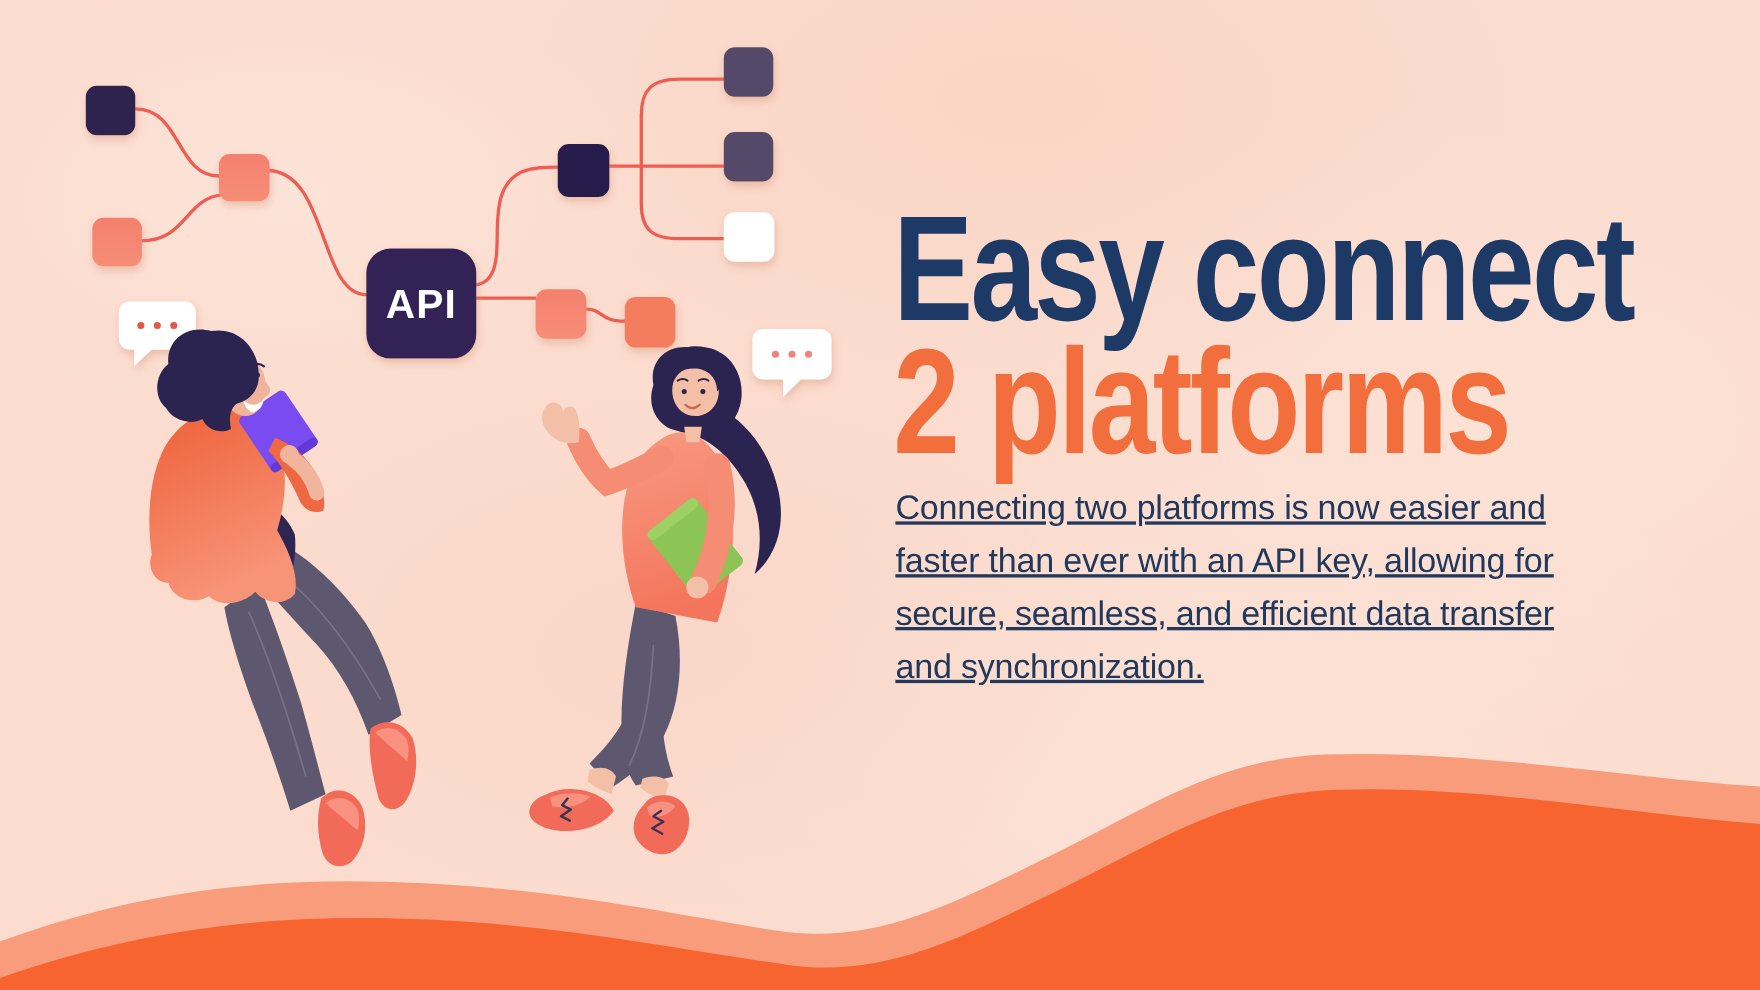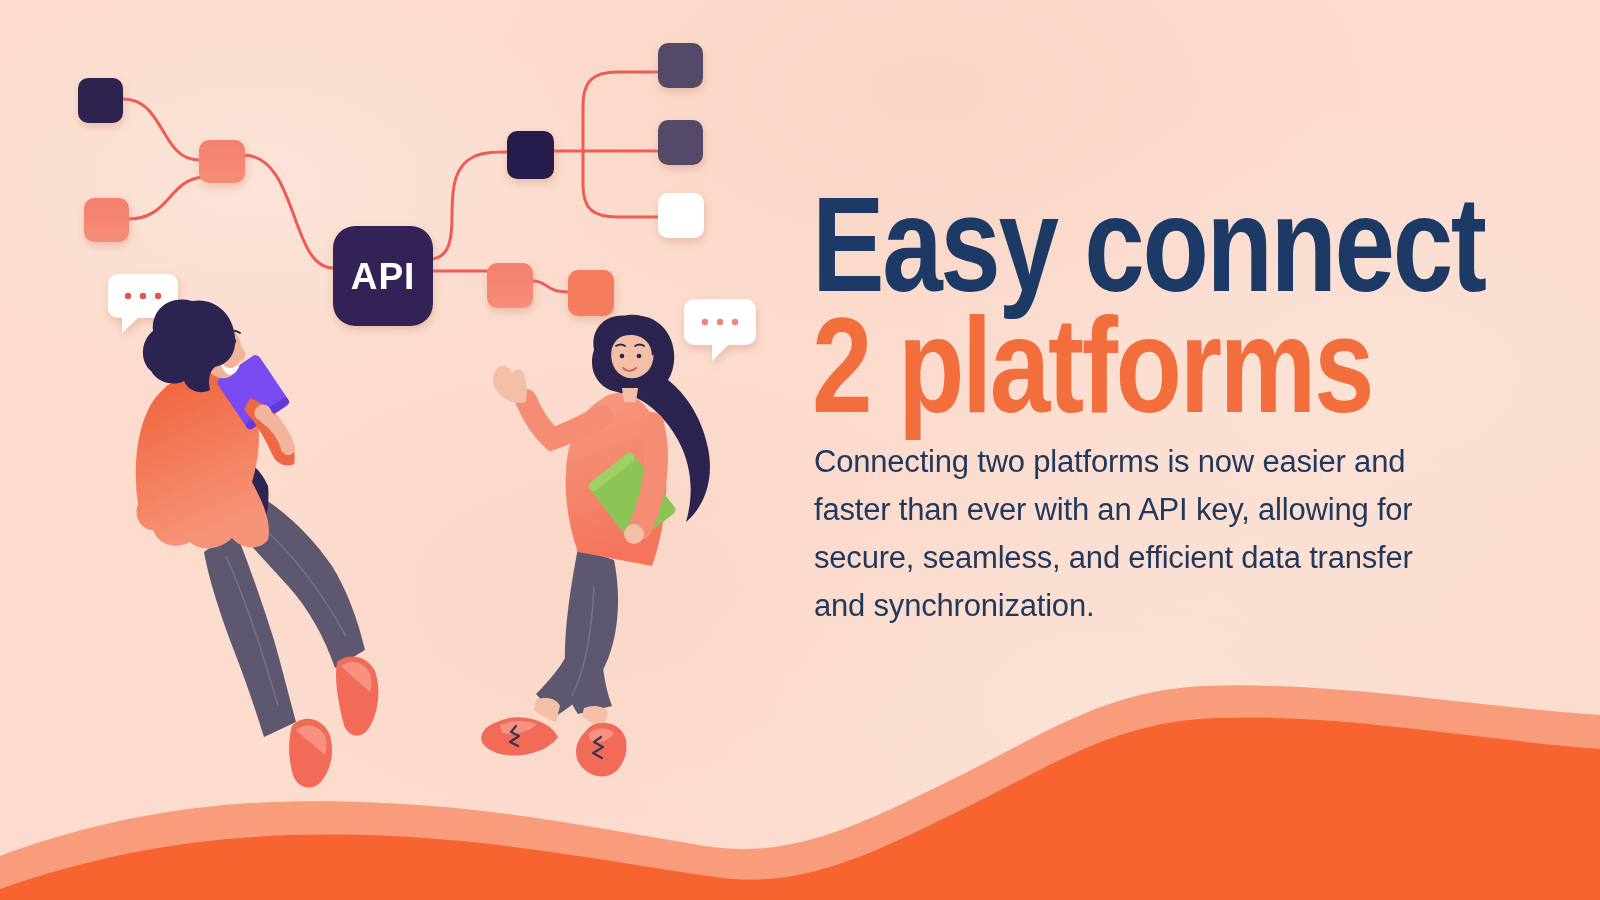--- a/index.html
+++ b/index.html
@@ -21,21 +21,21 @@
   .hero-text{position:absolute;inset:0;}
   .title-line{
     position:absolute;left:812px;margin:0;
     font-weight:700;font-size:136px;line-height:1;letter-spacing:-3px;
     transform:scaleX(0.8);transform-origin:left top;white-space:nowrap;
   }
   .title-line.l1{top:176px;color:#1d3a66;}
   .title-line.l2{top:297px;color:#f26e3c;}
   .description{
     position:absolute;left:814px;top:438px;width:648px;margin:0;
-    font-size:31px;line-height:48px;color:#21395c;letter-spacing:-0.2px;
+    font-size:31px;line-height:48px;color:#21395c;letter-spacing:-0.2px;text-decoration:underline;
   }
 </style>
 </head>
 <body>
 
 <div class="canvas">
   <div class="texture"></div>
 
   <svg class="illustration" width="1600" height="900" viewBox="0 0 1600 900">
     <defs>

